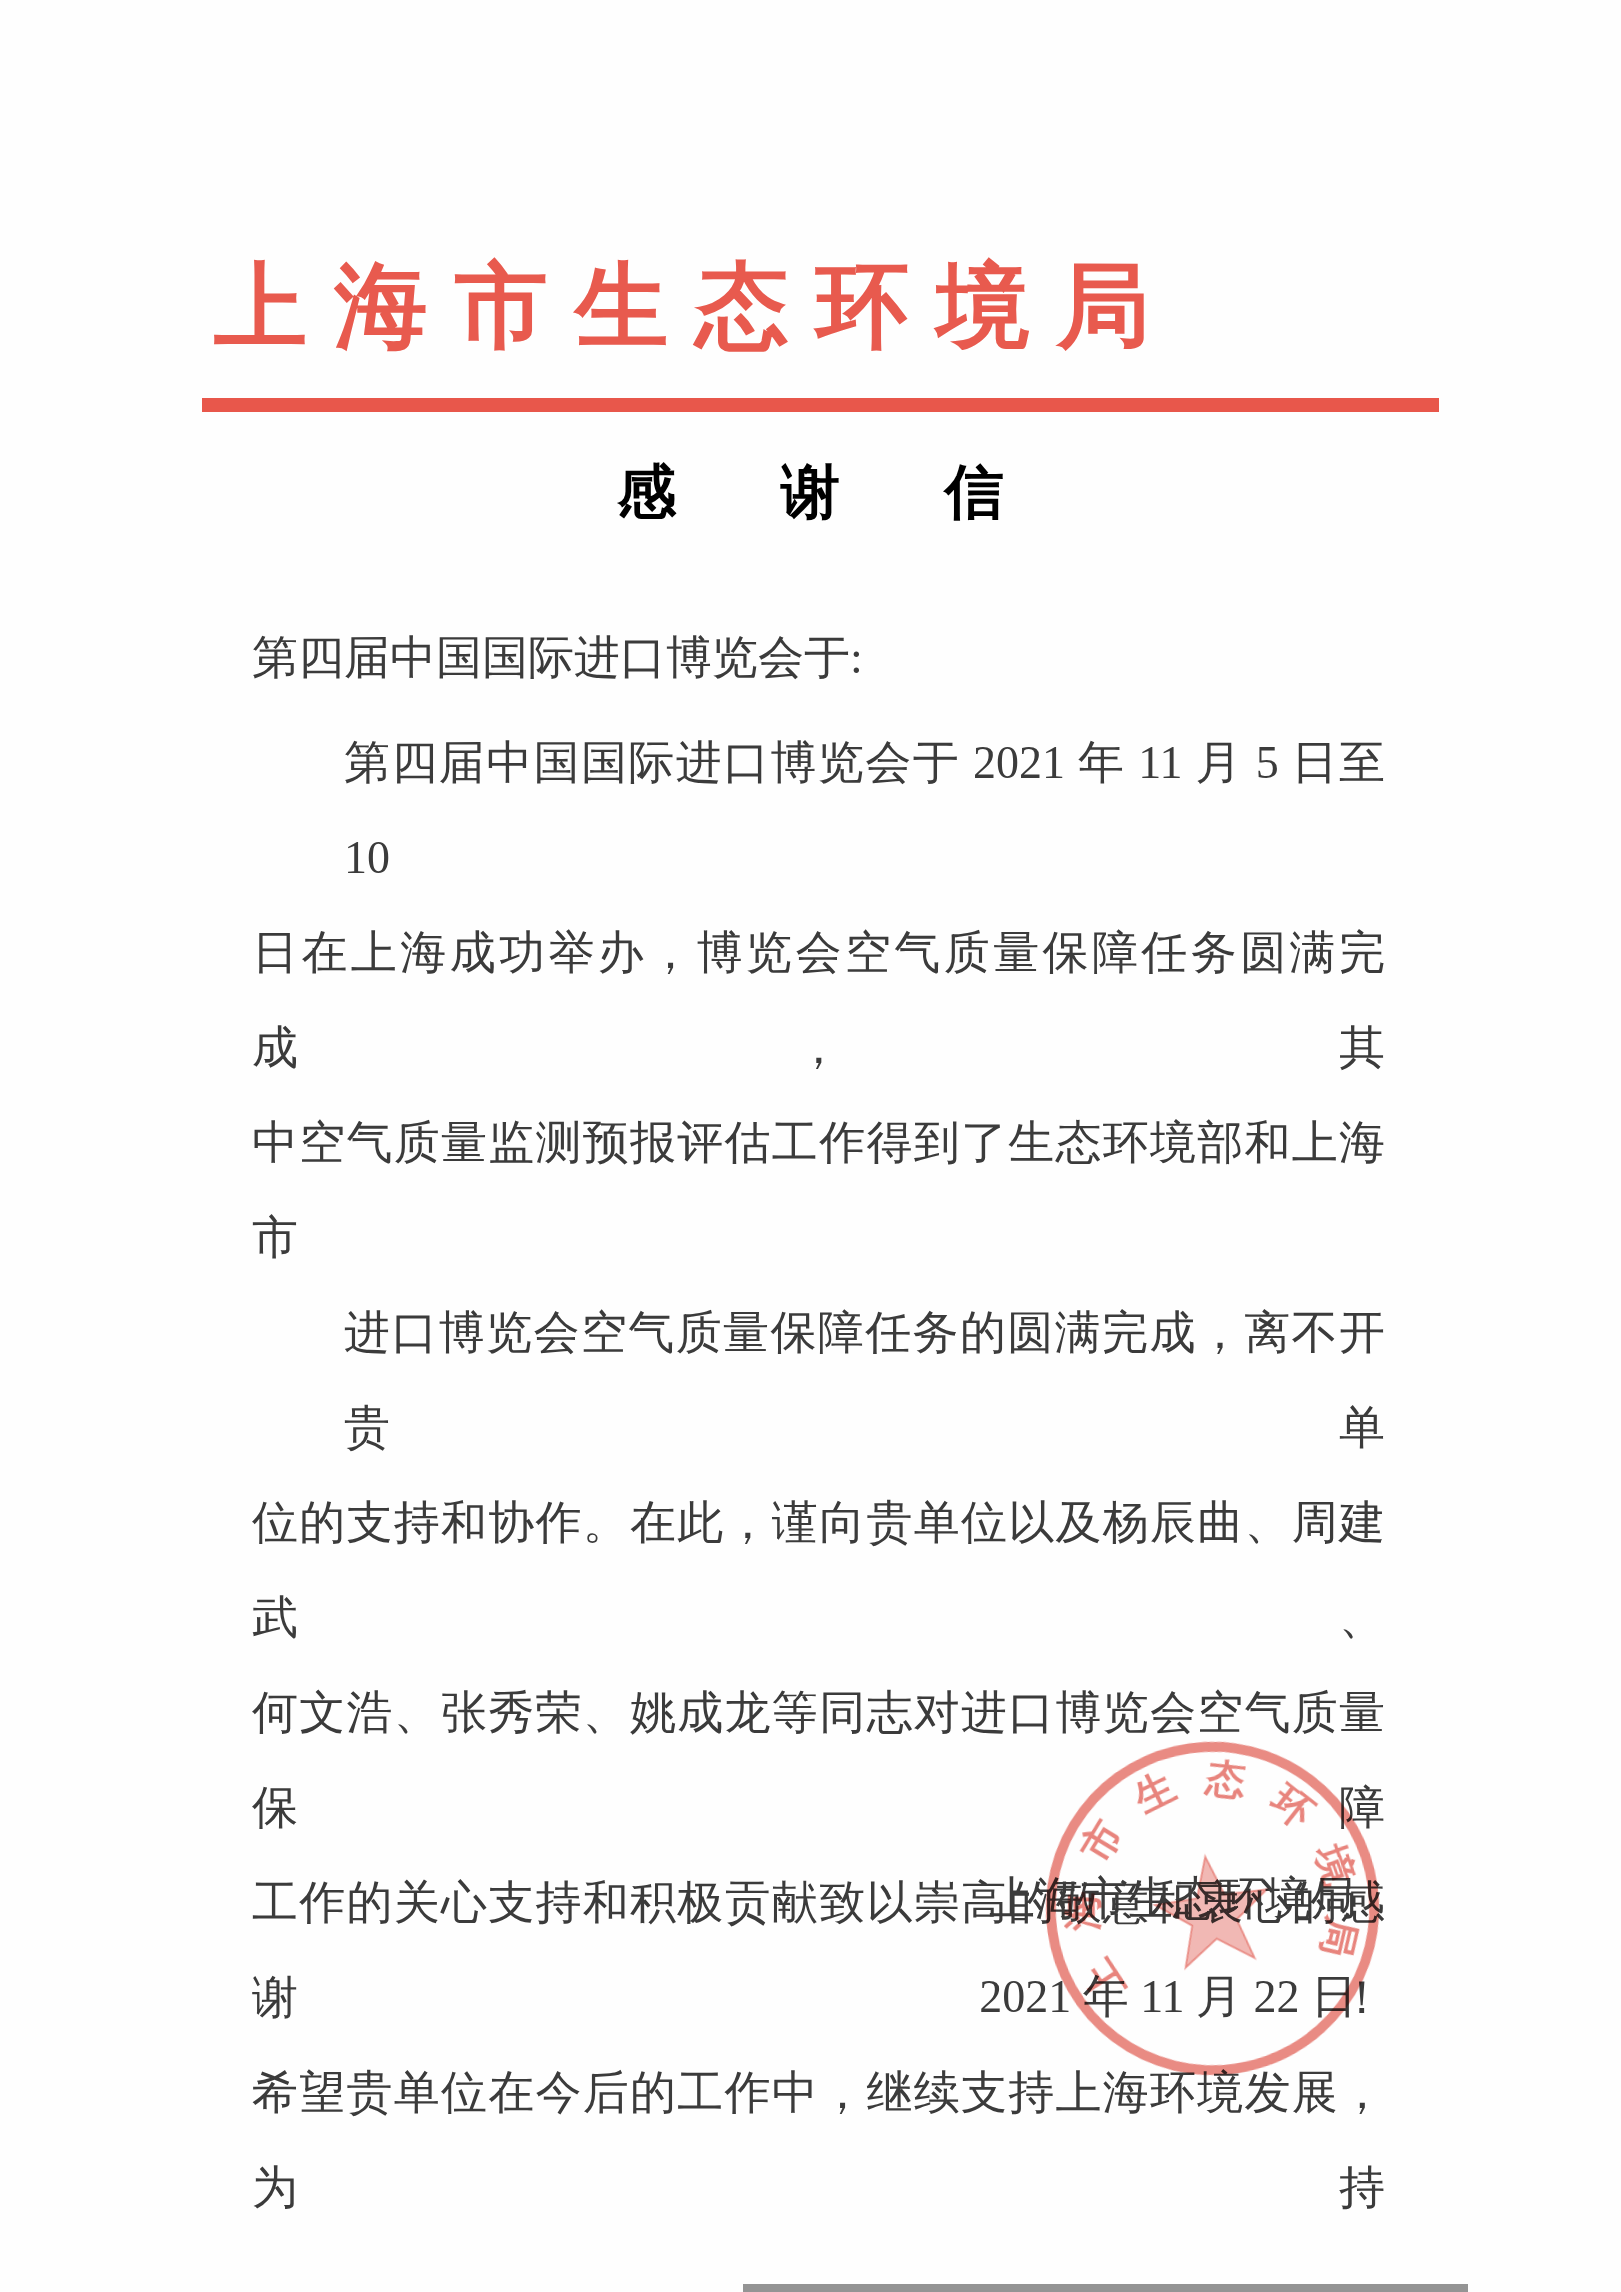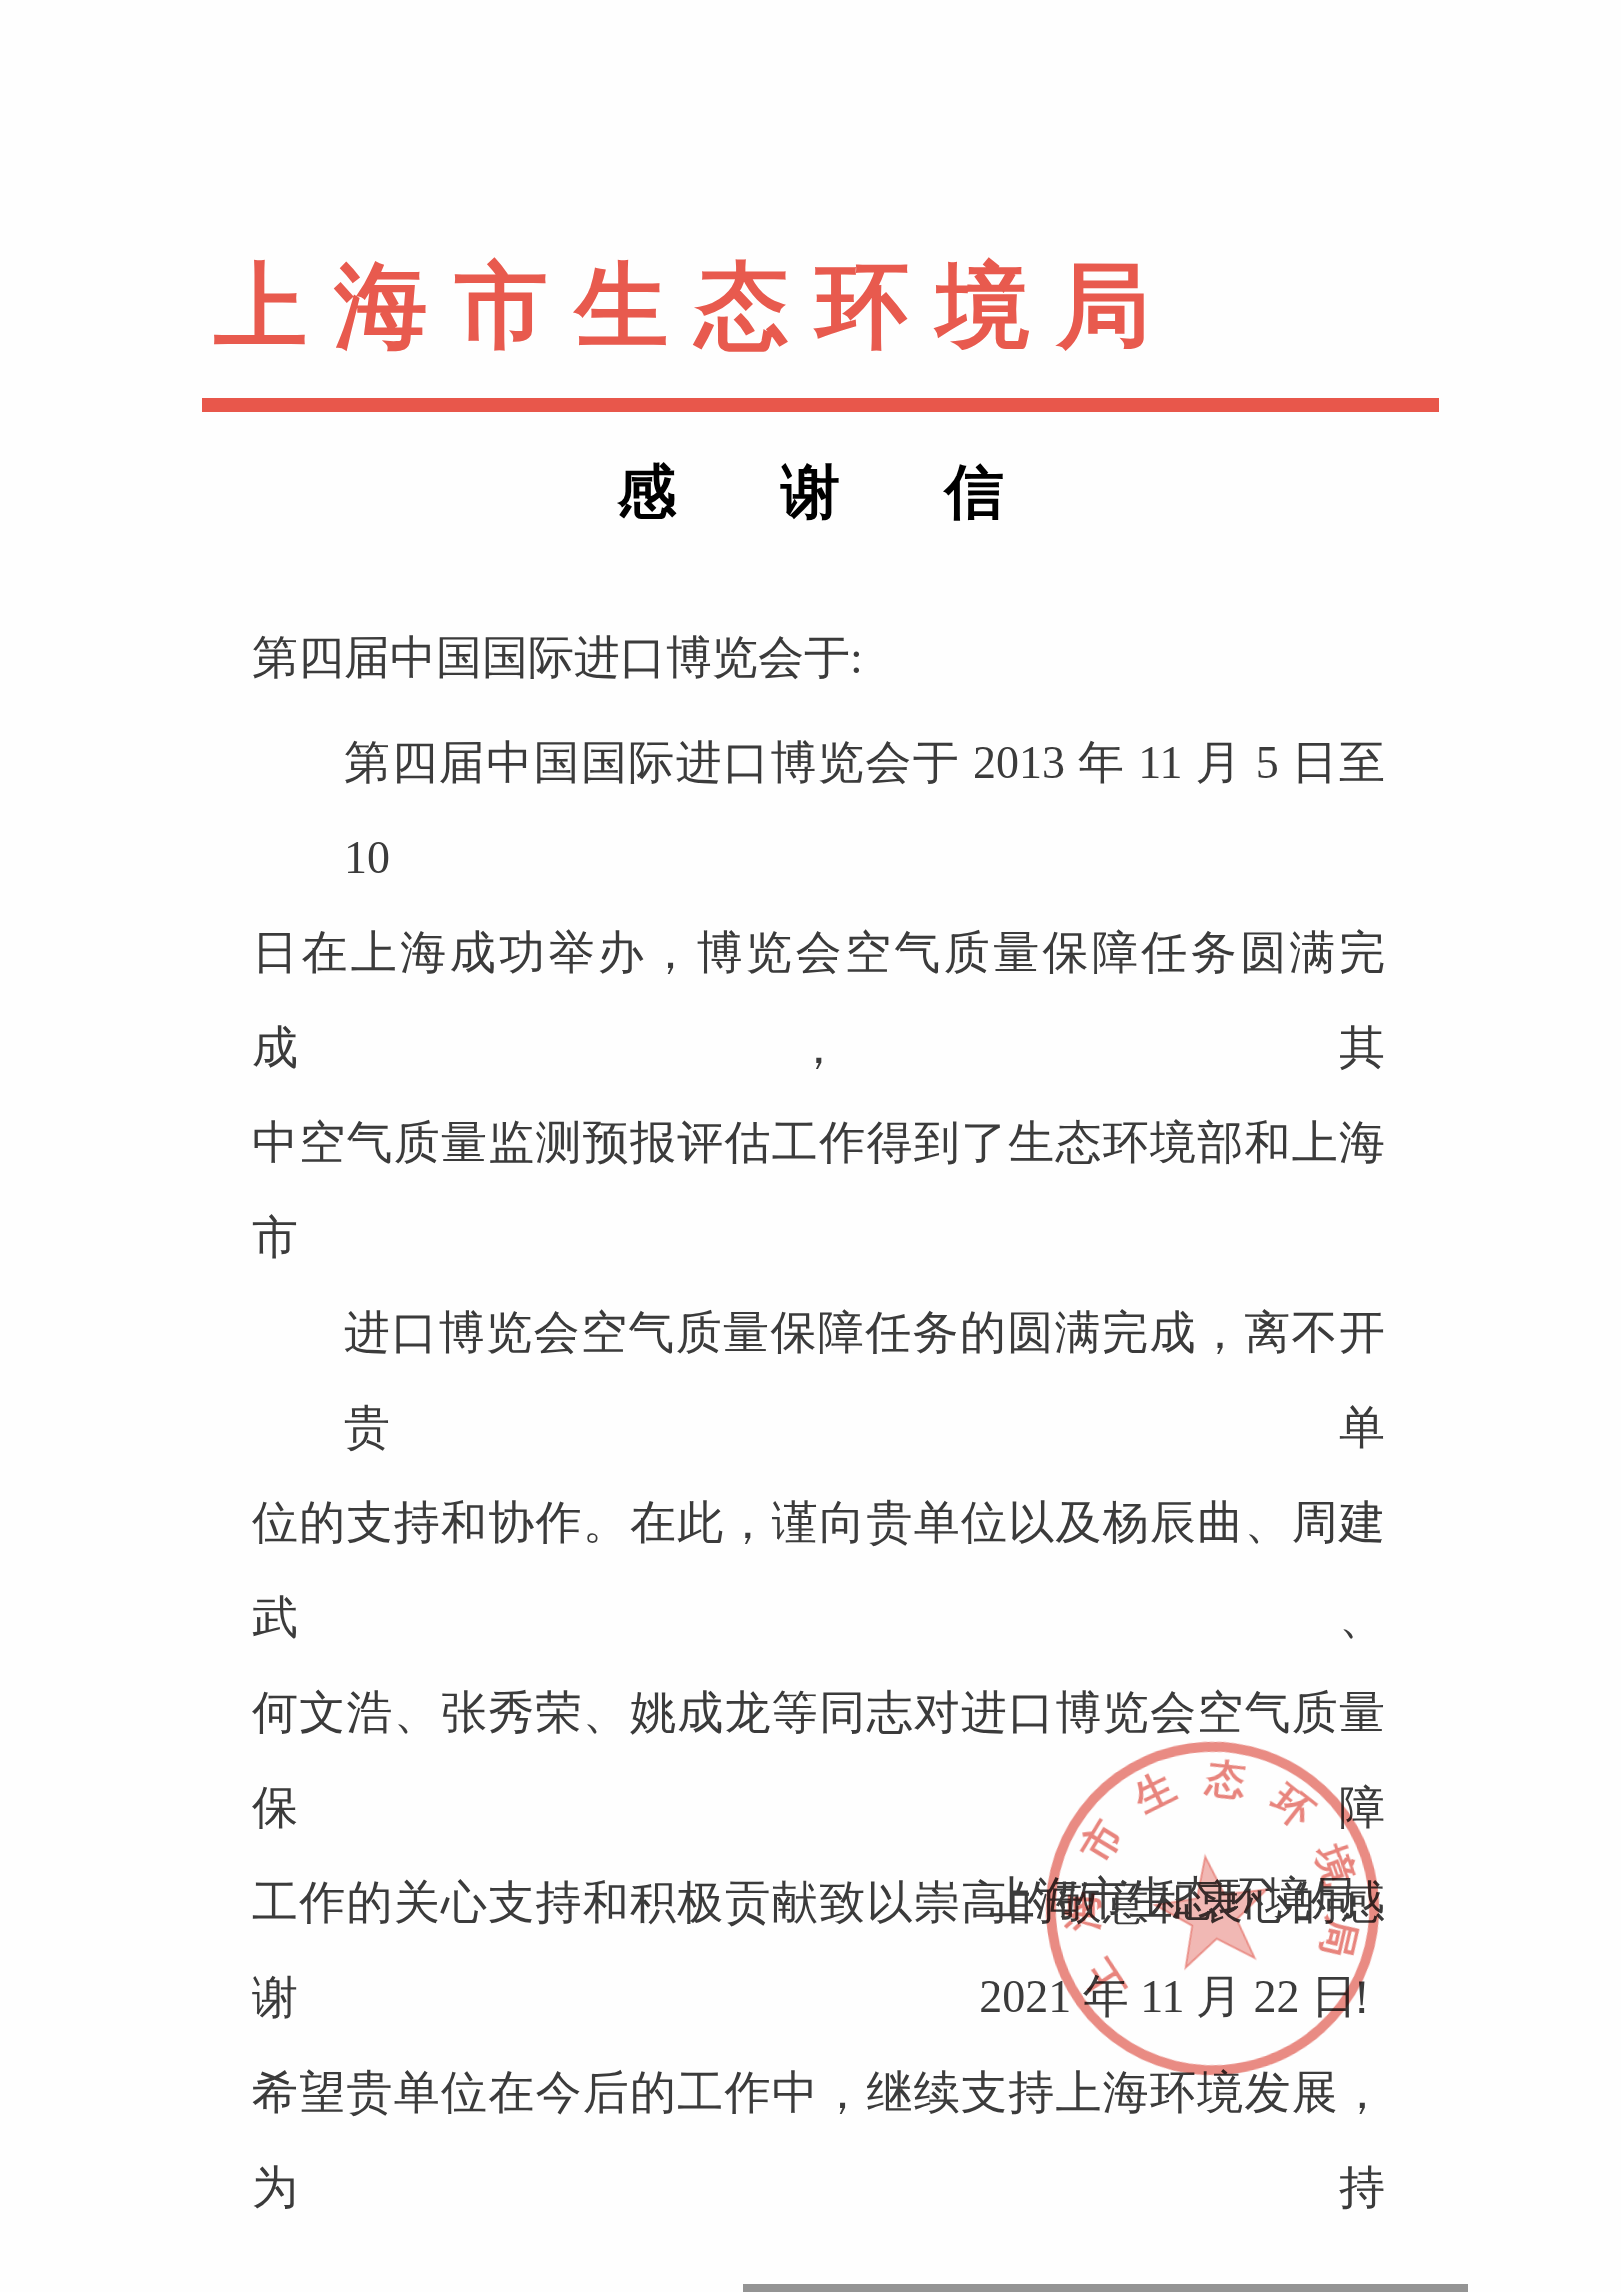--- a/index.html
+++ b/index.html
@@ -94,21 +94,21 @@
 
   <div class="red-line"></div>
 
   <div class="letter-title">
     <span>感 谢 信</span>
   </div>
 
   <div class="body-block">
     <div class="line greeting">第四届中国国际进口博览会于:</div>
 
-    <div class="line just indent">第四届中国国际进口博览会于 2013 年 11 月 5 日至 10</div>
+    <div class="line just indent">第四届中国国际进口博览会于 2021 年 11 月 5 日至 10</div>
     <div class="line just">日在上海成功举办，博览会空气质量保障任务圆满完成，其</div>
     <div class="line just">中空气质量监测预报评估工作得到了生态环境部和上海市</div>
 
     <div class="line just indent">进口博览会空气质量保障任务的圆满完成，离不开贵单</div>
     <div class="line just">位的支持和协作。在此，谨向贵单位以及杨辰曲、周建武、</div>
     <div class="line just">何文浩、张秀荣、姚成龙等同志对进口博览会空气质量保障</div>
     <div class="line just">工作的关心支持和积极贡献致以崇高的敬意和衷心的感谢！</div>
     <div class="line just">希望贵单位在今后的工作中，继续支持上海环境发展，为持</div>
 
   </div>

